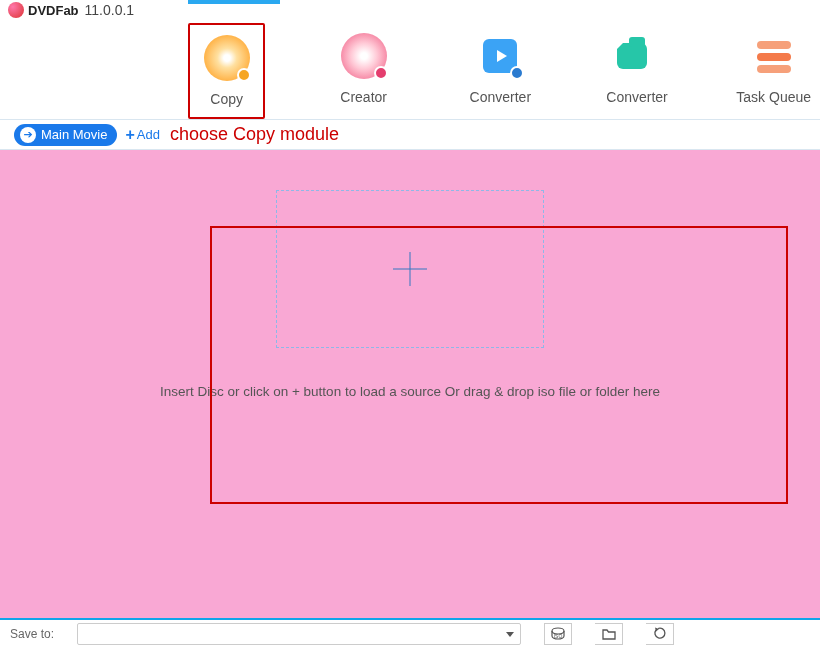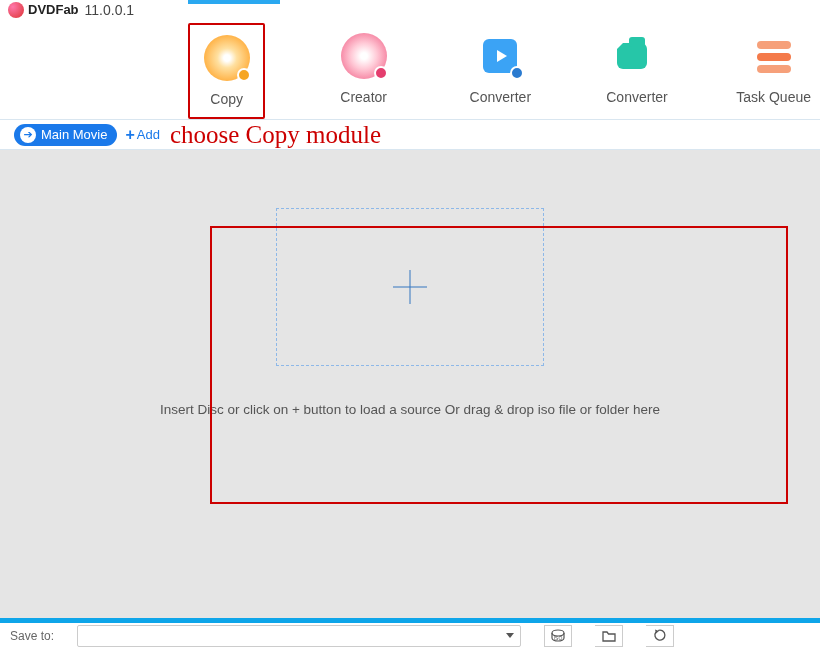--- a/index.html
+++ b/index.html
@@ -8,33 +8,34 @@
     font-size: 13px;
     color: #333;
     width: 820px;
     height: 648px;
     background: #fff;
     overflow: hidden;
     position: relative;
   }
   .titlebar {
     display: flex;
+    align-items: center;
     gap: 4px;
     height: 20px;
     padding: 2px 8px;
   }
   .logo {
     width: 16px; height: 16px; border-radius: 50%;
     background: radial-gradient(circle at 30% 30%, #f7a, #d33);
   }
   .brand { font-weight: bold; color: #222; font-size: 13px; }
   .version { font-size: 14px; color: #444; margin-left: 2px; }
   .modules {
     display: flex;
-    justify-content: flex-end;
+    justify-content: space-between;
     align-items: flex-end;
     gap: 60px;
     padding: 6px 8px 0 188px;
     height: 100px;
     border-bottom: 1px solid #d9e6f0;
   }
   .module {
     display: flex;
     flex-direction: column;
     align-items: center;
@@ -86,29 +87,29 @@
   }
   .addbtn {
     color: #1a79ea;
     display: flex; align-items: center; gap: 2px;
     cursor: pointer;
     font-size: 13px;
   }
   .addbtn .plus { font-size: 16px; font-weight: bold; }
   .annot {
     color: #cc0000;
-    font-size: 25px;
-    font-family: Liberation Serif, serif;
+    font-size: 18px;
+    font-family: Liberation Sans, sans-serif;
     margin-left: 2px;
   }
   .workspace {
-    background: #e5e5e5;
+    background: #f9a8d4;
     height: 474px;
     position: relative;
-    padding-top: 58px;
+    padding-top: 40px;
   }
   .highlight-box {
     position: absolute;
     left: 210px; top: 226px;
     width: 578px; height: 278px;
     border: 2px solid #cc0000;
   }
   .dropzone {
     width: 268px; height: 158px;
     margin: 0 auto;
@@ -126,21 +127,21 @@
   .pluscross::after { top: 50%; left: 0; height: 1px; width: 100%; transform: translateY(-0.5px); }
   .hint {
     text-align: center;
     margin-top: 36px;
     font-size: 13.5px;
     color: #555;
   }
   .bottombar {
     position: absolute;
     left: 0; bottom: 0; width: 820px; height: 30px;
-    border-top: 5px solid #0ea5e9;
+    border-top: 2px solid #0ea5e9;
     display: flex; align-items: center;
     padding: 0 10px;
     gap: 23px;
     background: #fff;
   }
   .bottombar .lbl { color: #666; font-size: 12px; }
   .savesel {
     flex: 0 0 444px;
     height: 22px;
     border: 1px solid #ccc;

